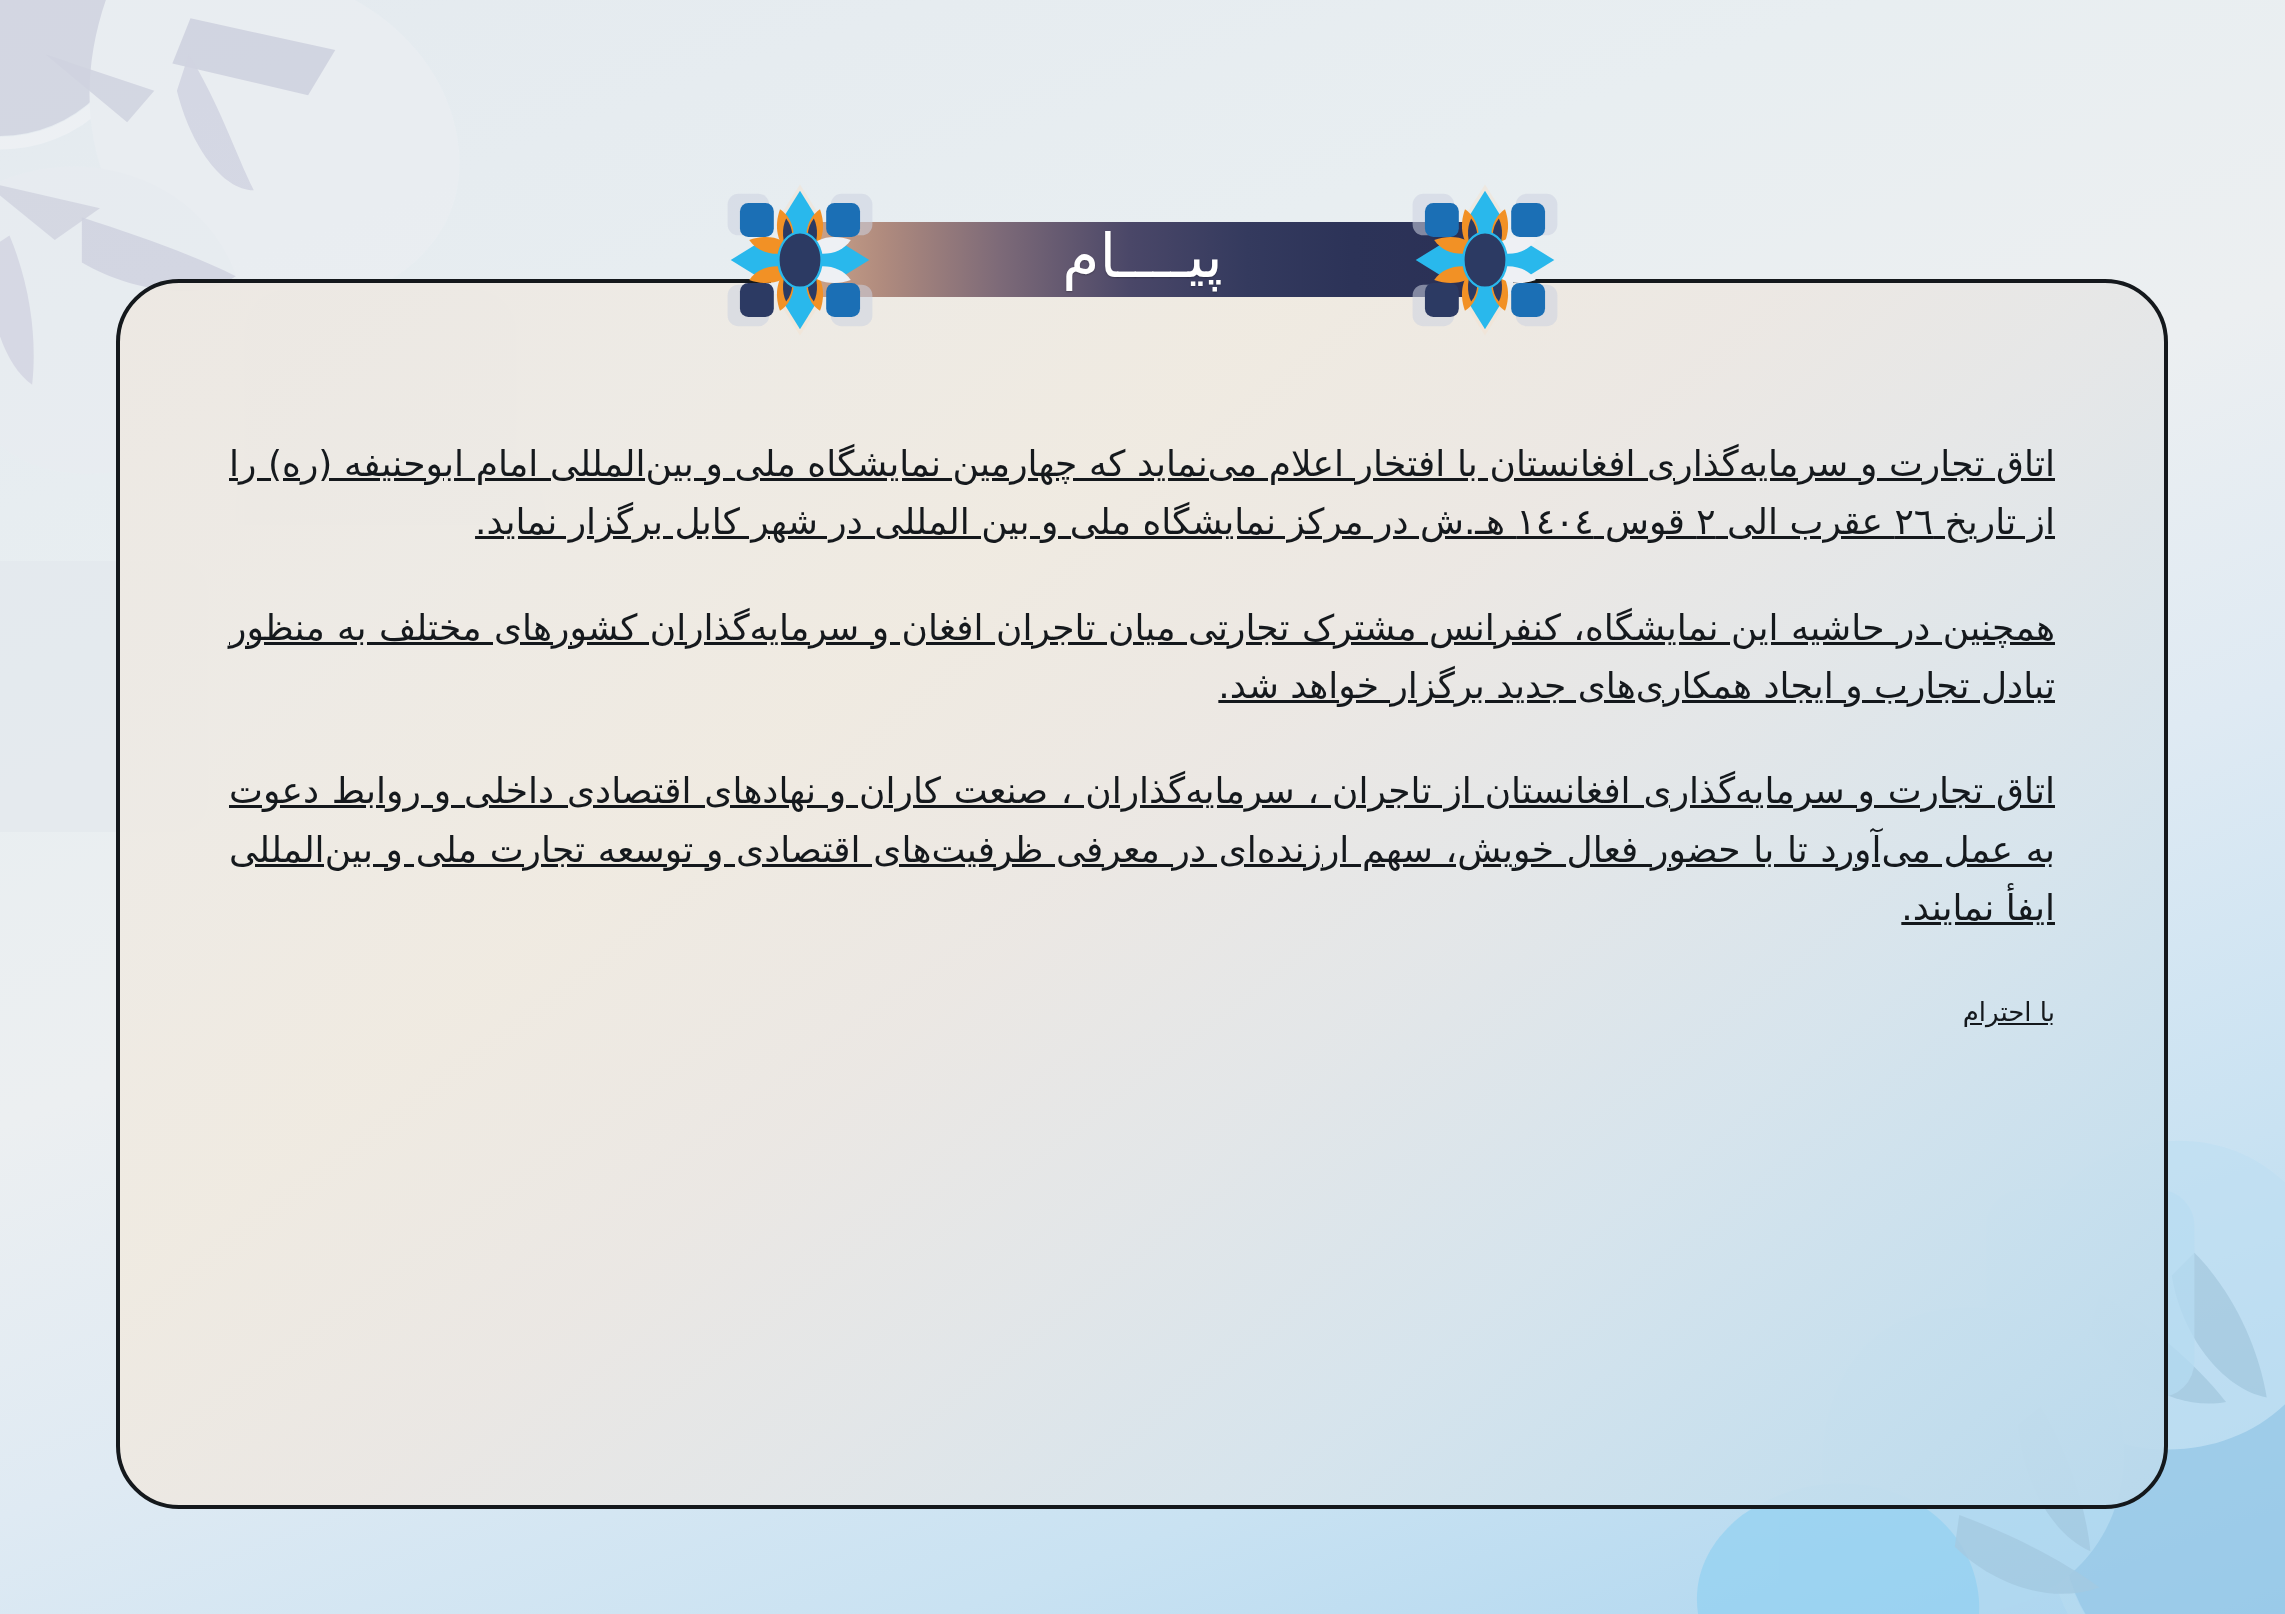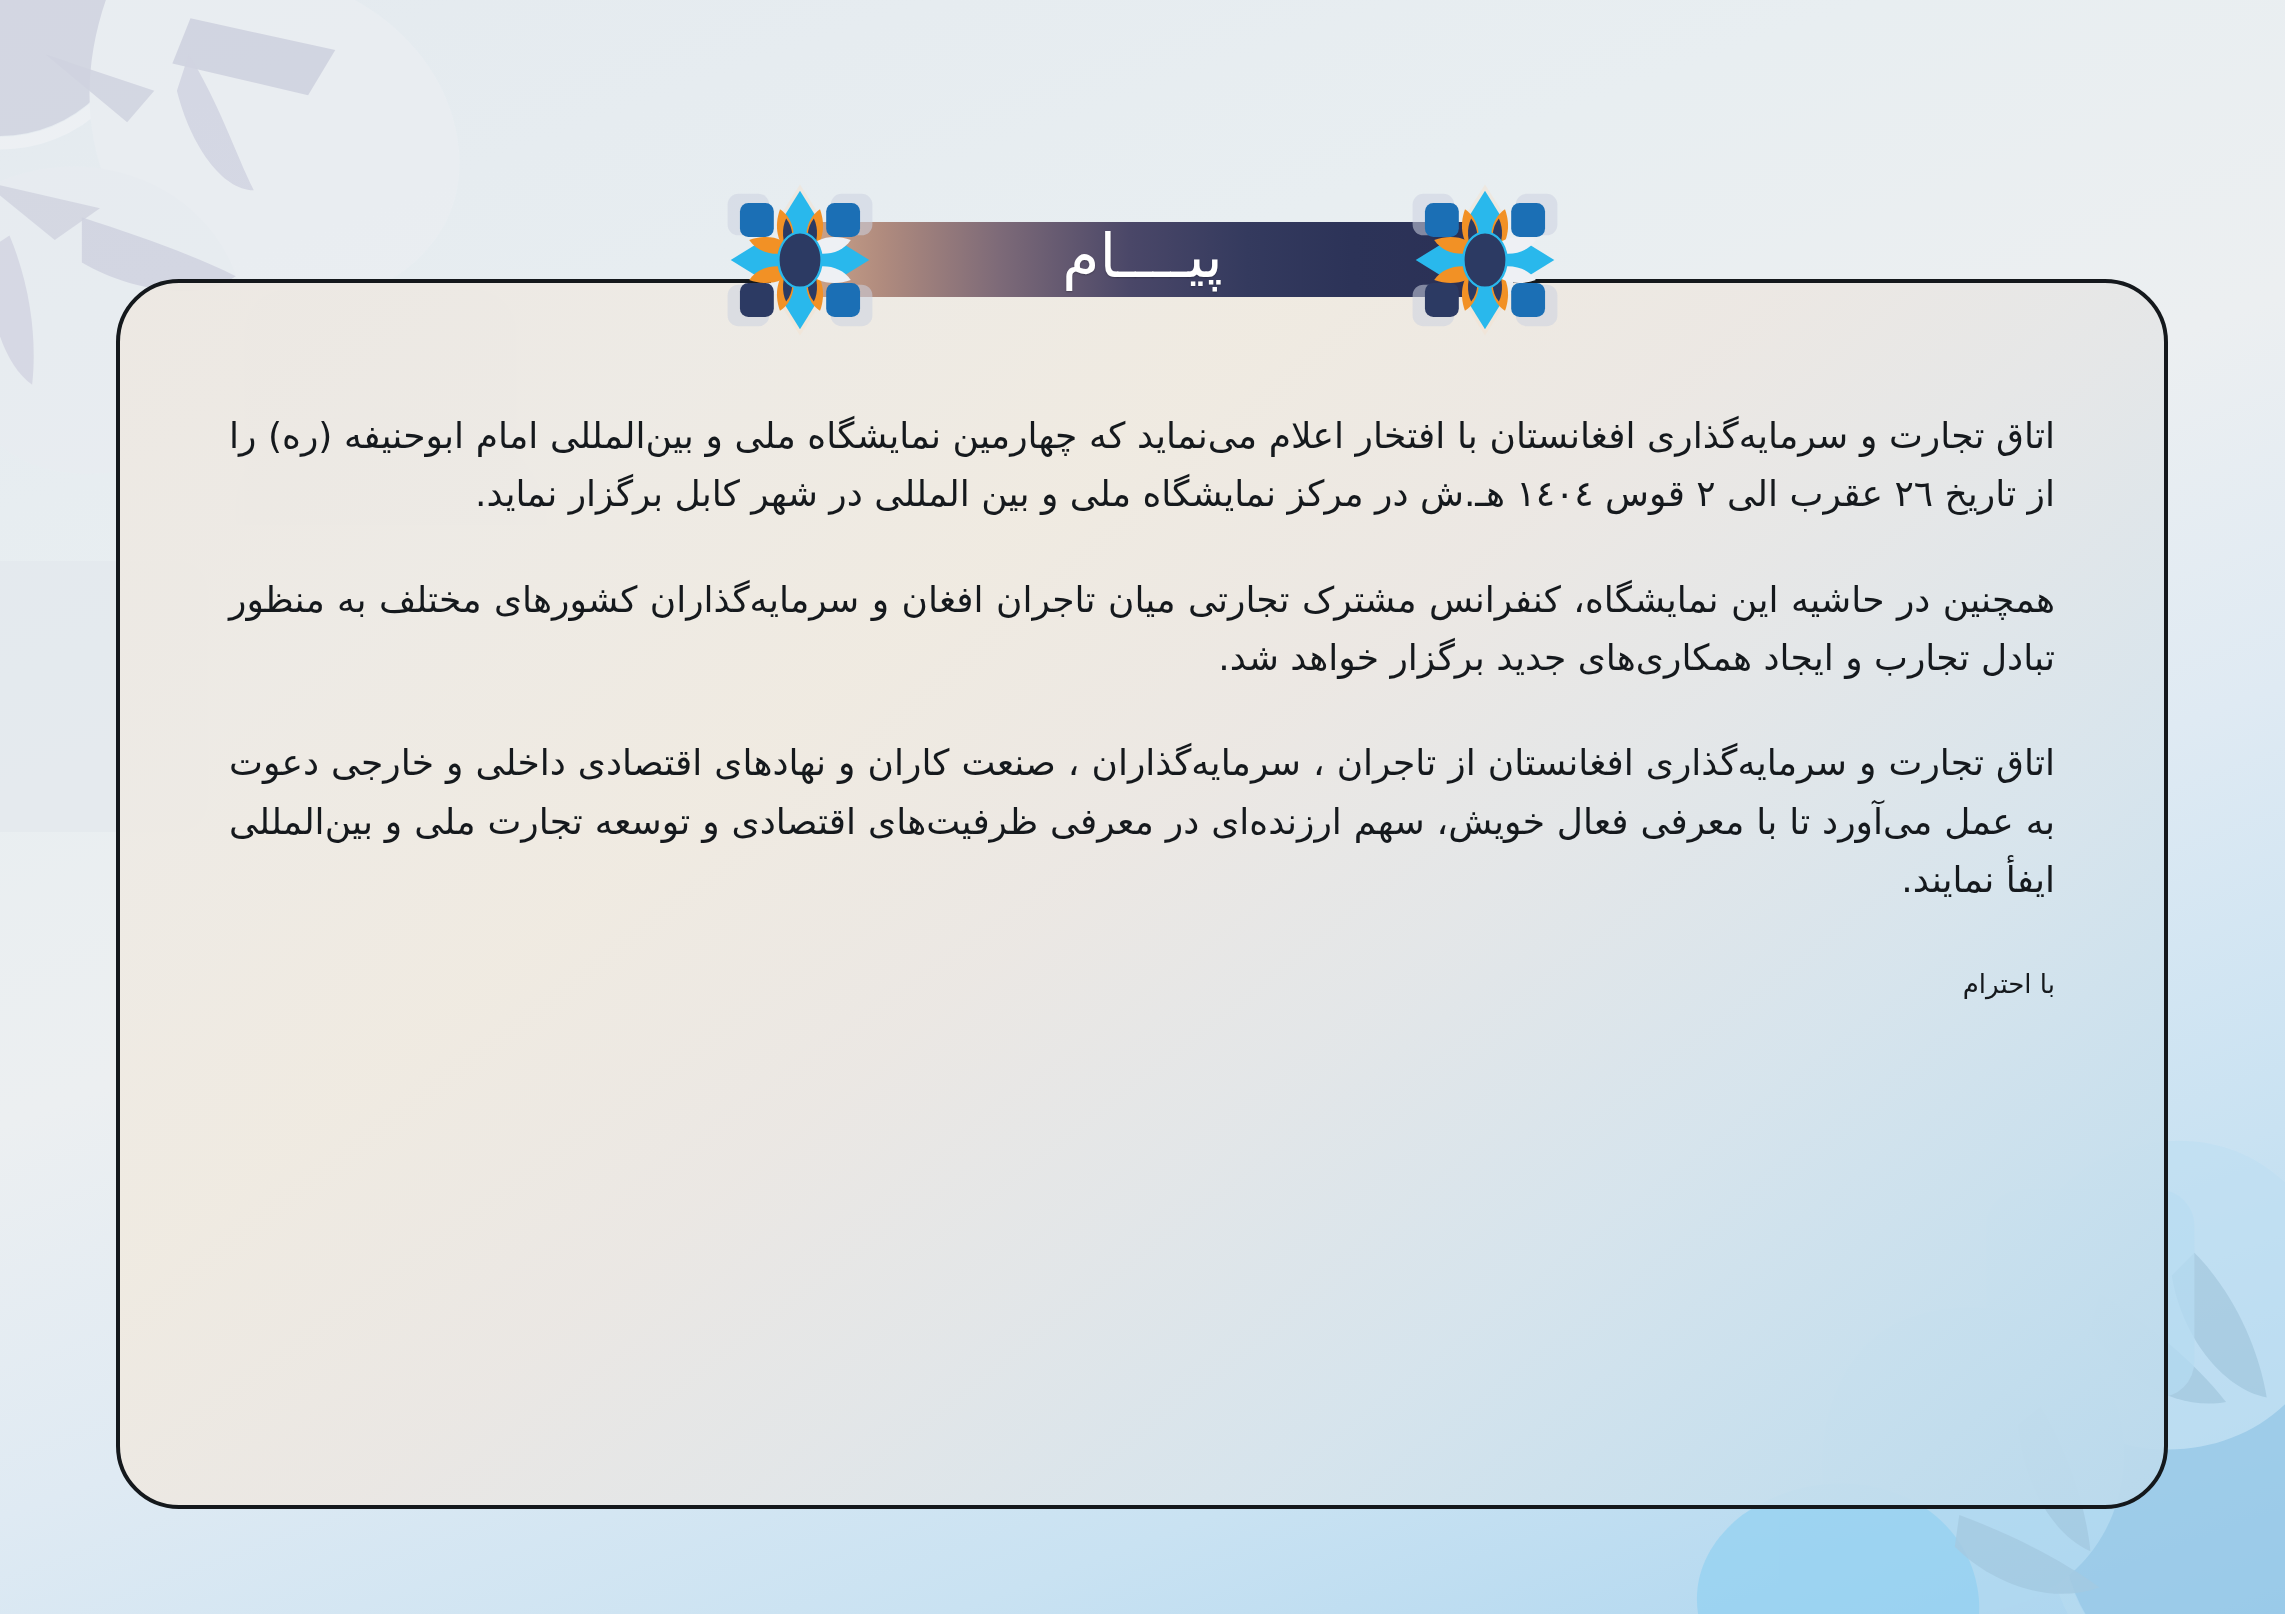--- a/index.html
+++ b/index.html
@@ -91,24 +91,25 @@
   .medallion{
     position:absolute;top:50%;transform:translateY(-50%);
     width:154px;height:154px;
   }
   .medallion.left{left:-3.6px;}
   .medallion.right{right:-3.6px;}
 
   
   #content{
     position:absolute;
-    top:124px;left:109px;right:109px;
+    top:152px;left:109px;right:109px;
     direction:rtl;
     text-align:right;
     color:#14181c;
+    text-decoration:underline;
   }
   .para{
     font-size:36px;
     line-height:1.62;
     margin:0 0 47px 0;
     text-align:justify;
     text-justify:inter-word;
     font-weight:400;
     color:#15191d;
   }
@@ -164,21 +165,21 @@
   <div class="sq" style="left:-63px;top:561px;width:271px;height:271px;background:#dfe4ec;opacity:.45;"></div>
 </div>
 
 <div id="card">
   <div id="card-notch"></div>
 
   <div id="content">
 
     <p class="para">اتاق تجارت و سرمایه‌گذاری افغانستان با افتخار اعلام می‌نماید که چهارمین نمایشگاه ملی و بین‌المللی  امام ابوحنیفه (ره)  را  از تاریخ ٢٦ عقرب الی ٢ قوس ١٤٠٤ هـ.ش در  مرکز نمایشگاه ملی و بین المللی در شهر کابل برگزار نماید.</p>
     <p class="para">همچنین در حاشیه این نمایشگاه، کنفرانس مشترک تجارتی میان تاجران افغان و سرمایه‌گذاران کشورهای مختلف به منظور تبادل تجارب و ایجاد همکاری‌های جدید برگزار خواهد شد.</p>
-    <p class="para">اتاق تجارت و سرمایه‌گذاری افغانستان از  تاجران ، سرمایه‌گذاران ، صنعت کاران و نهادهای اقتصادی داخلی و خارجی دعوت به عمل می‌آورد تا با معرفی فعال خویش، سهم ارزنده‌ای در معرفی ظرفیت‌های اقتصادی و توسعه تجارت ملی و بین‌المللی ایفأ نمایند.</p>
+    <p class="para">اتاق تجارت و سرمایه‌گذاری افغانستان از  تاجران ، سرمایه‌گذاران ، صنعت کاران و نهادهای اقتصادی داخلی و روابط دعوت به عمل می‌آورد تا با حضور فعال خویش، سهم ارزنده‌ای در معرفی ظرفیت‌های اقتصادی و توسعه تجارت ملی و بین‌المللی ایفأ نمایند.</p>
 
     <div id="signature">
       <div>با احترام</div>
     </div>
 
   </div>
 </div>
 
 <div id="banner">
   <div id="banner-bar"></div>

